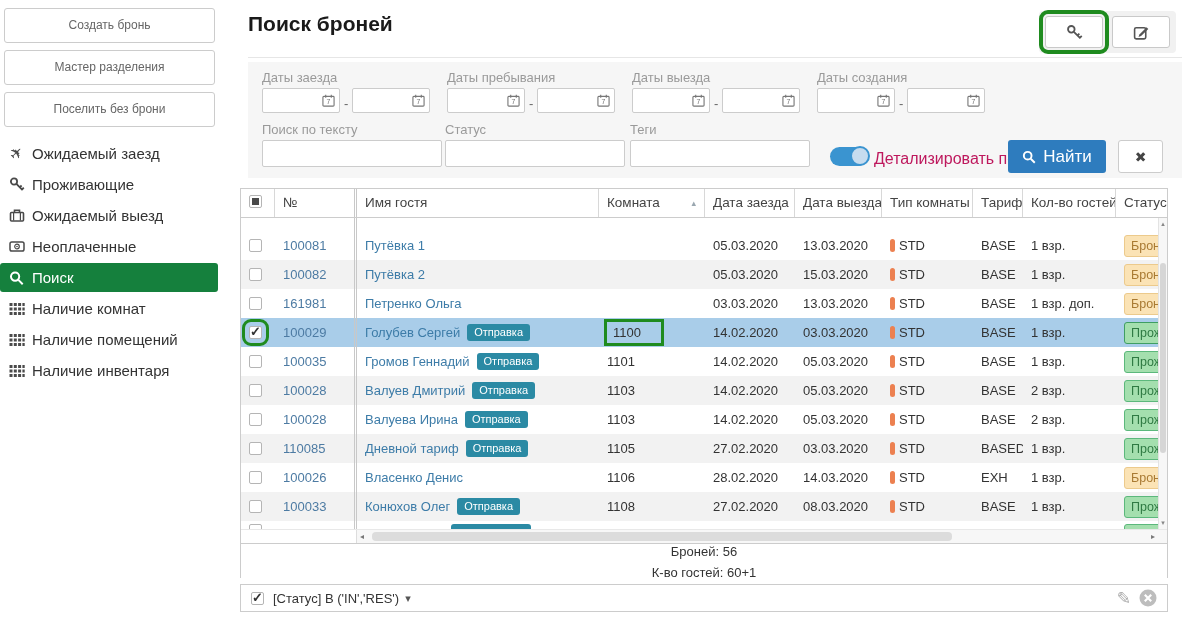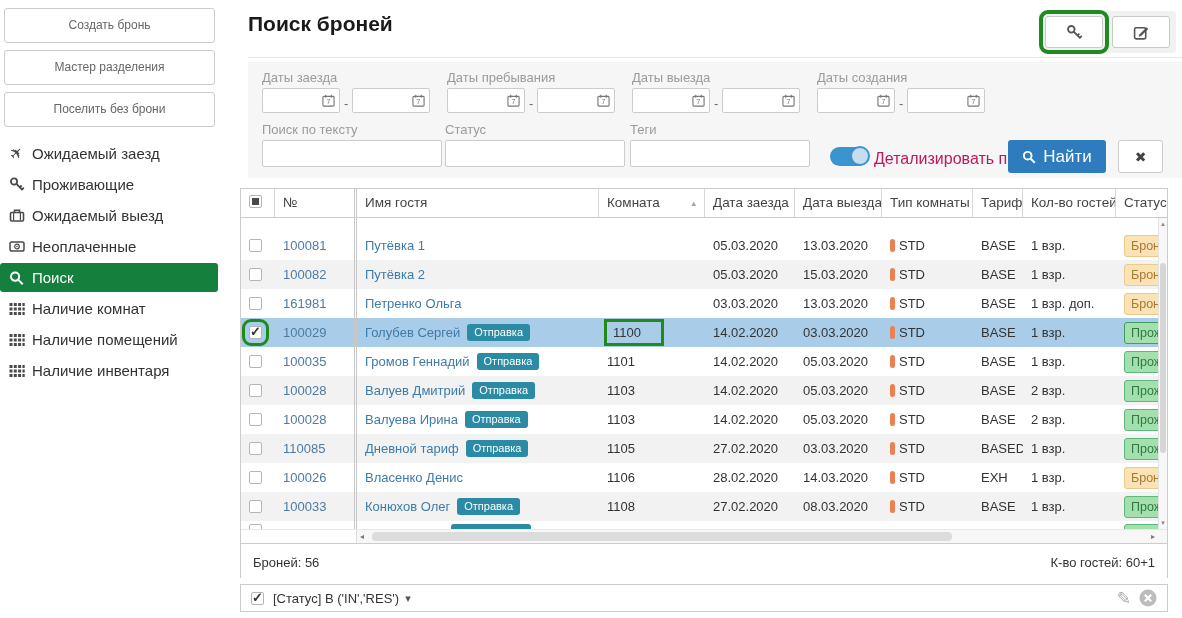--- a/index.html
+++ b/index.html
@@ -107,21 +107,21 @@
   .hstrip{display:flex;height:14px;border-top:1px solid #e8e8e8;box-sizing:border-box;}
   .hs-frozen{width:116px;border-right:1px solid #ddd;background:#fff;box-sizing:border-box;}
   .hs-bar{position:relative;flex:1;background:#f7f7f7;}
   .hs-left,.hs-right{position:absolute;top:0;font-size:8px;line-height:13px;color:#777;cursor:pointer;}
   .hs-left{left:3px;} .hs-right{right:12px;}
   .hs-thumb{position:absolute;left:15px;top:2px;height:9px;width:580px;background:#dcdcdc;
             border-radius:4px;cursor:pointer;}
 
   
   .tfoot{height:36px;border-top:1px solid #ccc;display:flex;align-items:center;
-         justify-content:space-between;padding:0 12px;background:#fff;}
+         justify-content:space-between;padding:0 12px;background:#fff;flex-direction:column;}
   .bottombar{position:absolute;left:0;top:584px;width:928px;height:28px;border:1px solid #ccc;
          box-sizing:border-box;background:#fff;display:flex;align-items:center;padding:0 10px;}
   .bb-label{margin-left:9px;color:#333;}
   .bb-caret{margin-left:6px;color:#555;font-size:11px;cursor:pointer;}
   .bb-icons{margin-left:auto;display:flex;align-items:center;gap:8px;}
   .bb-pencil{color:#a8a8a8;font-size:17px;cursor:pointer;}
 </style>
 </head>
 <body>
 

